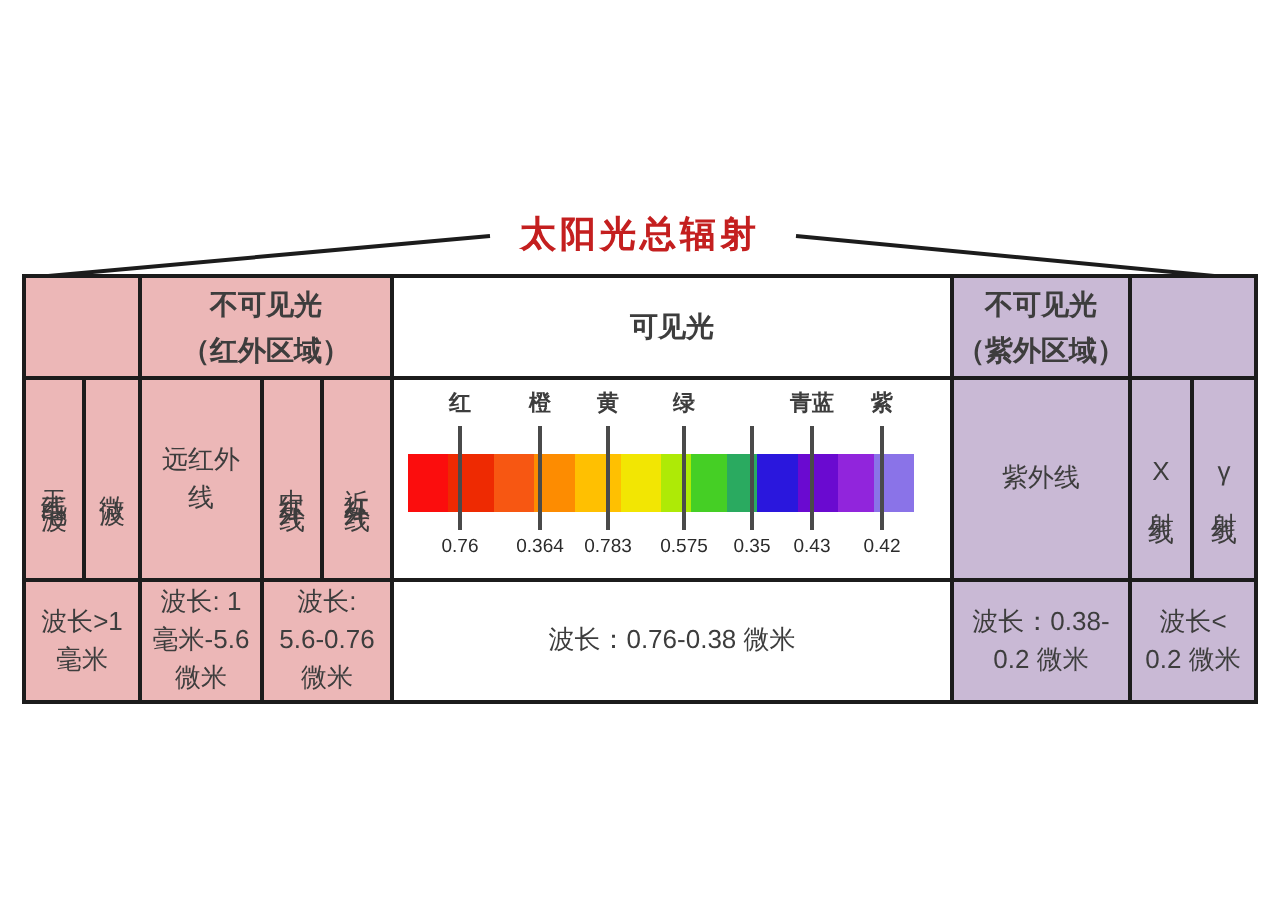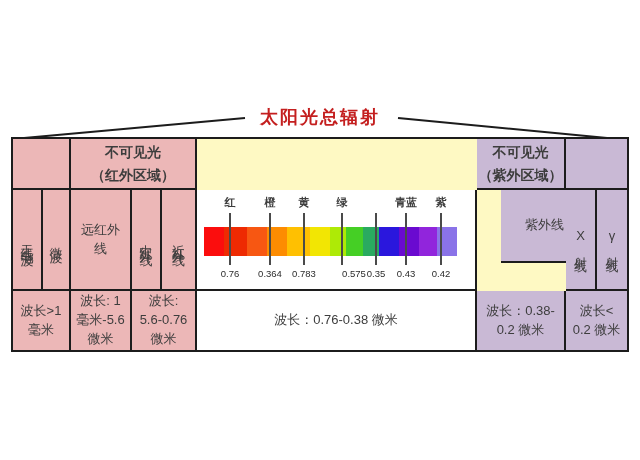--- a/index.html
+++ b/index.html
@@ -46,20 +46,21 @@
   <svg class="roof-svg" width="640" height="150">
     <line x1="13" y1="139" x2="245" y2="118" stroke="#1c1c1c" stroke-width="2"></line>
     <line x1="398" y1="118" x2="628" y2="140" stroke="#1c1c1c" stroke-width="2"></line>
   </svg>
 
   <div class="grid">
 
     <div class="cell pink" style="left:0;top:0;width:58px;height:51px;"></div>
     <div class="cell pink hdr pre" style="left:58px;top:0;width:126px;height:51px;">不可见光
 （红外区域）</div>
+    <div class="cell white hdr" style="left:184px;top:0;width:280px;height:51px;">可见光</div>
     <div class="cell lav hdr pre" style="left:464px;top:0;width:89px;height:51px;">不可见光
 （紫外区域）</div>
     <div class="cell lav no-br" style="left:553px;top:0;width:61px;height:51px;"></div>
 
     <div class="cell pink vert" style="left:0;top:51px;width:30px;height:101px;">无线电波</div>
     <div class="cell pink vert" style="left:30px;top:51px;width:28px;height:101px;">微波</div>
     <div class="cell pink pre" style="left:58px;top:51px;width:61px;height:101px;">远红外
 线</div>
     <div class="cell pink vert" style="left:119px;top:51px;width:30px;height:101px;">中红外线</div>
     <div class="cell pink vert" style="left:149px;top:51px;width:35px;height:101px;">近红外线</div>
@@ -70,32 +71,32 @@
         <div class="spec-tick" style="left: 33px;"></div>
         <div class="spec-value" style="left: 33px;">0.76</div>
         <div class="spec-label" style="left: 73px;">橙</div>
         <div class="spec-tick" style="left: 73px;"></div>
         <div class="spec-value" style="left: 73px;">0.364</div>
         <div class="spec-label" style="left: 107px;">黄</div>
         <div class="spec-tick" style="left: 107px;"></div>
         <div class="spec-value" style="left: 107px;">0.783</div>
         <div class="spec-label" style="left: 145px;">绿</div>
         <div class="spec-tick" style="left: 145px;"></div>
-        <div class="spec-value" style="left: 145px; margin-left: 12px;">0.575</div>
+        <div class="spec-value" style="left: 145px;">0.575</div>
         <div class="spec-tick" style="left: 179px;"></div>
         <div class="spec-value" style="left: 179px;">0.35</div>
         <div class="spec-label" style="left: 209px;">青蓝</div>
         <div class="spec-tick" style="left: 209px;"></div>
         <div class="spec-value" style="left: 209px; text-align: center;">0.43</div>
         <div class="spec-label" style="left: 244px;">紫</div>
         <div class="spec-tick" style="left: 244px;"></div>
         <div class="spec-value" style="left: 244px;">0.42</div>
       </div>
 
-    <div class="cell lav" style="left:488px;top:51px;width:89px;height:73px;">紫外线</div>
+    <div class="cell lav" style="left:464px;top:51px;width:89px;height:101px;">紫外线</div>
     <div class="cell lav vert" style="left:553px;top:51px;width:31px;height:101px;">X射线</div>
     <div class="cell lav vert no-br" style="left:584px;top:51px;width:30px;height:101px;">γ射线</div>
 
     <div class="cell pink pre no-bb" style="left:0;top:152px;width:58px;height:59px;">波长&gt;1
 毫米</div>
     <div class="cell pink pre no-bb" style="left:58px;top:152px;width:61px;height:59px;">波长: 1
 毫米-5.6
 微米</div>
     <div class="cell pink pre no-bb" style="left:119px;top:152px;width:65px;height:59px;">波长:
 5.6-0.76

